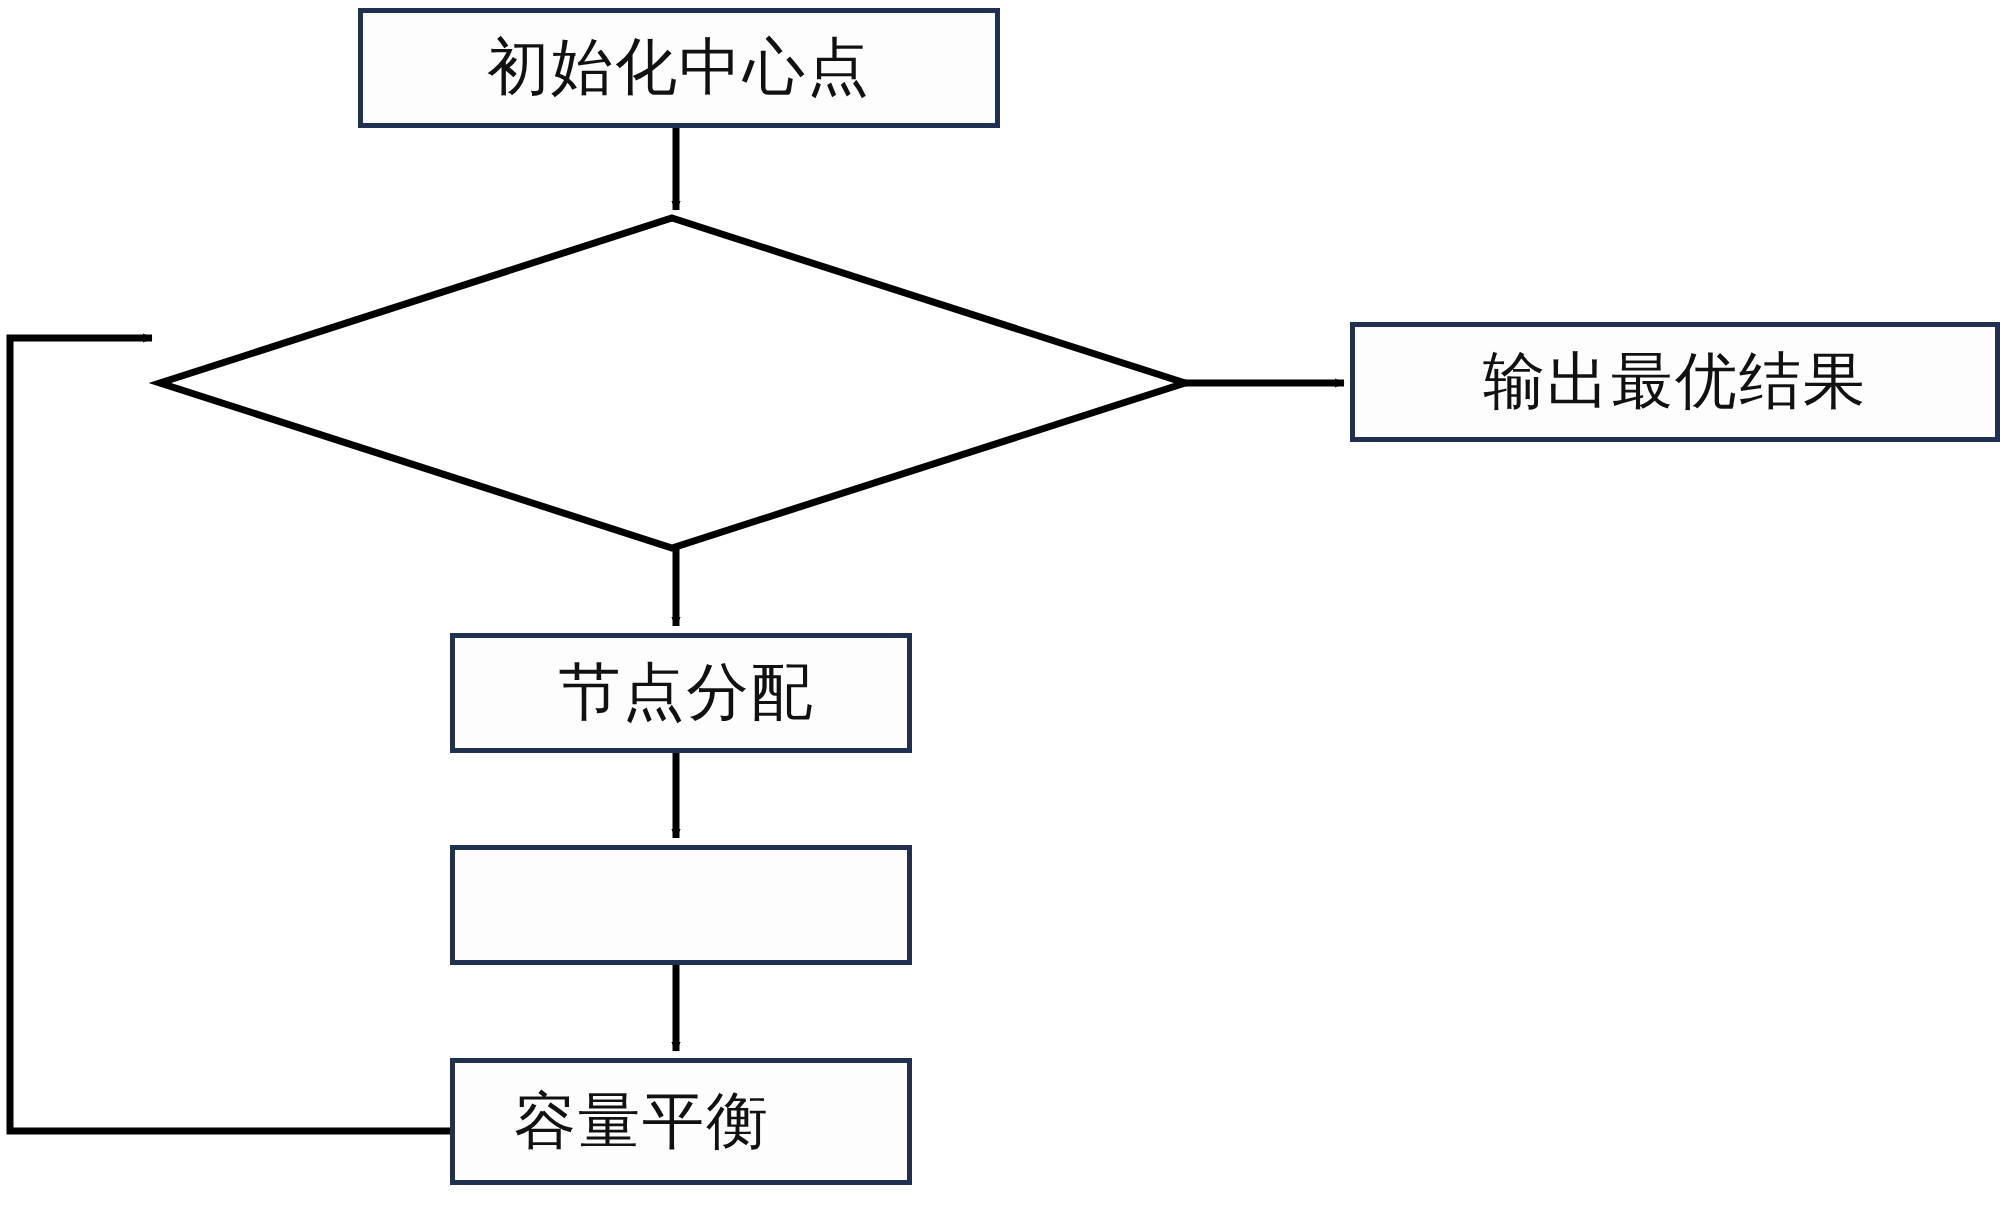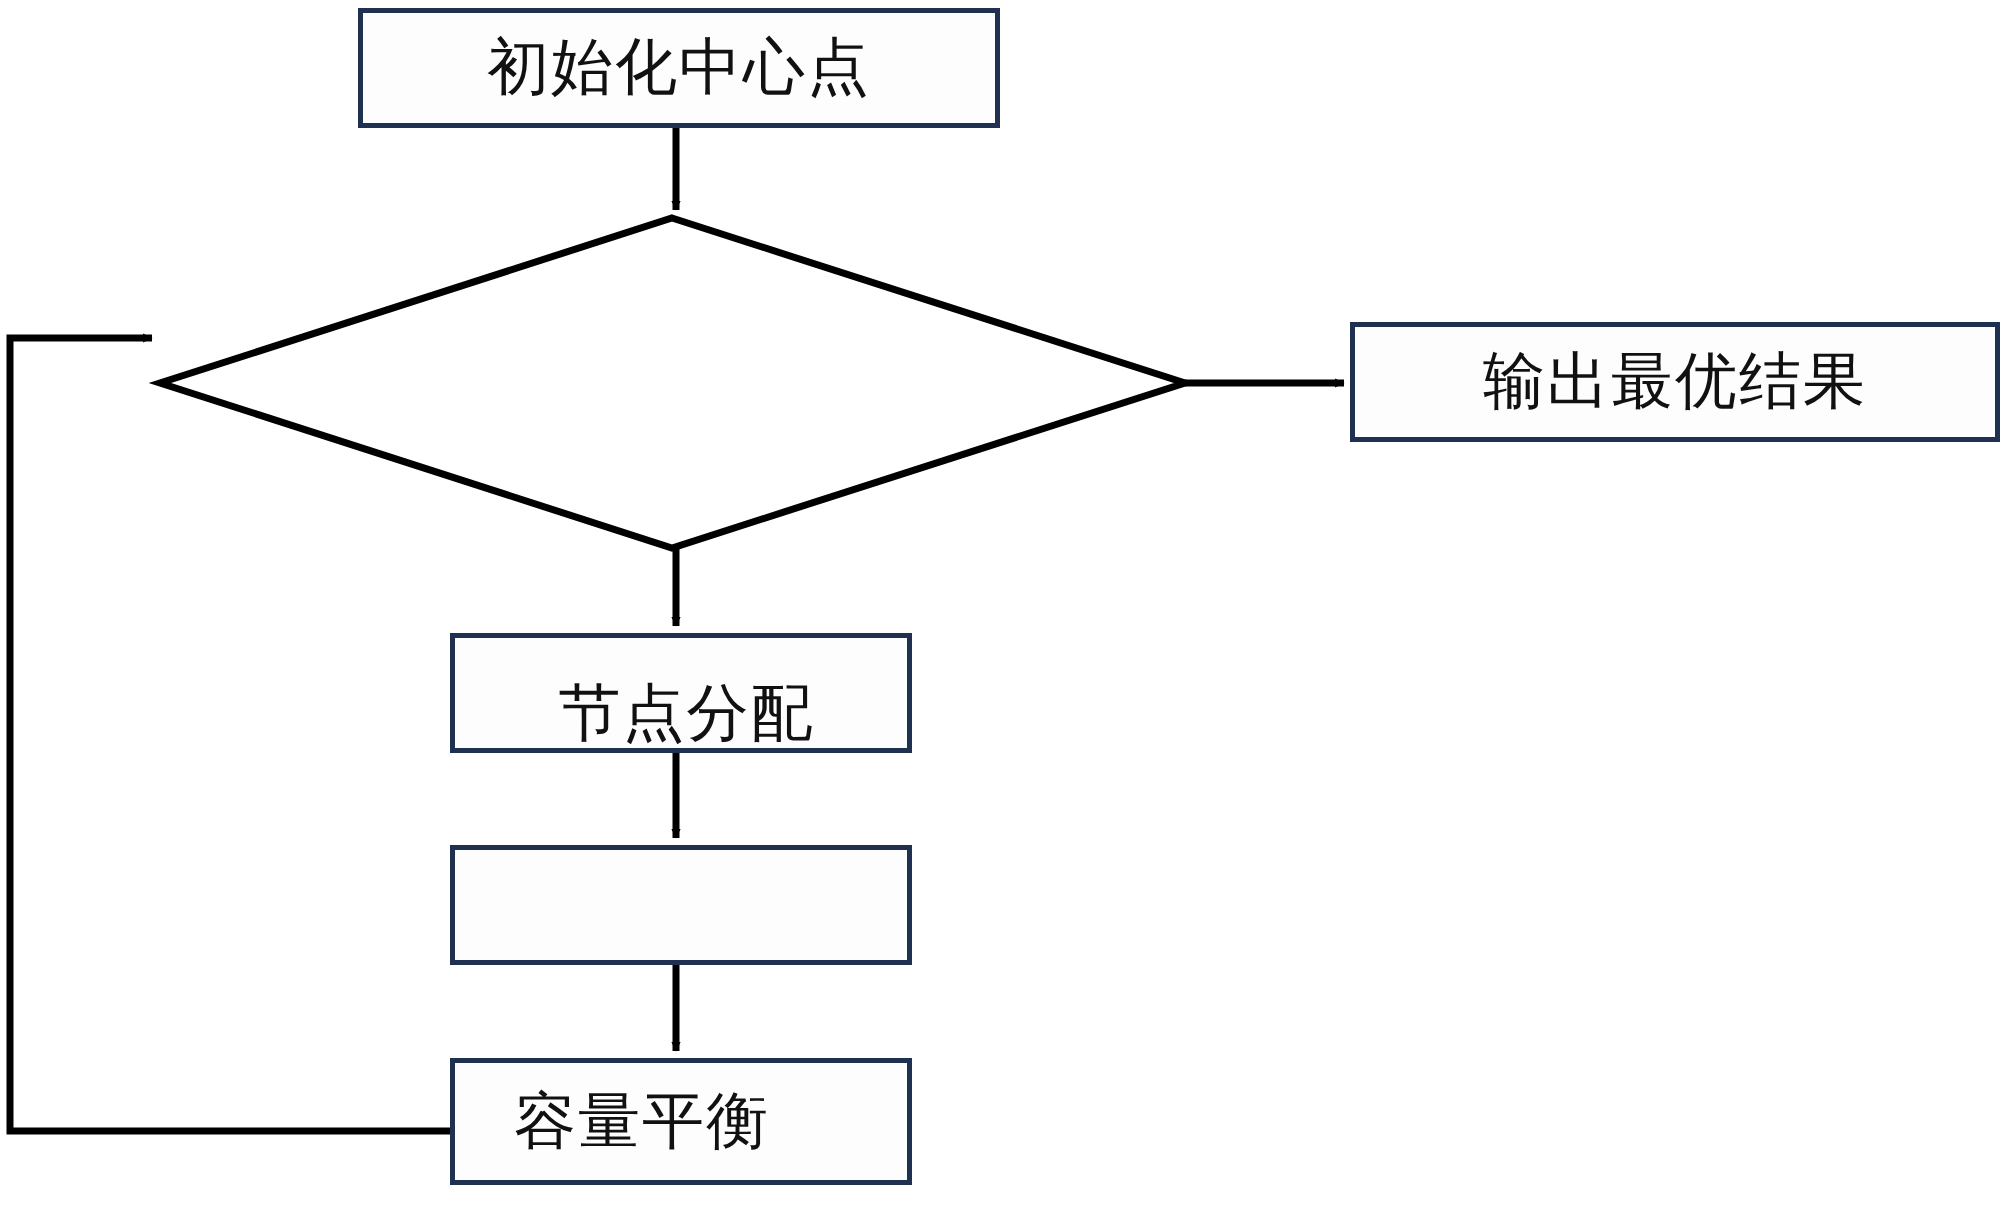--- a/index.html
+++ b/index.html
@@ -78,20 +78,20 @@
 
   <div class="proc-box" style="left:358px; top:8px; width:642px; height:120px;"></div>
   <div class="node-label" style="left:358px; top:8px; width:642px; height:120px;">初始化中心点</div>
 
   <div class="decision-hit" style="left:160px; top:218px; width:1025px; height:330px;"></div>
 
   <div class="proc-box" style="left:1350px; top:322px; width:650px; height:120px;"></div>
   <div class="node-label" style="left:1350px; top:322px; width:650px; height:120px;">输出最优结果</div>
 
   <div class="proc-box" style="left:450px; top:633px; width:462px; height:120px;"></div>
-  <div class="node-label" style="left:450px; top:654px; width:473px; height:120px;">节点分配</div>
+  <div class="node-label" style="left:450px; top:633px; width:473px; height:120px;">节点分配</div>
 
   <div class="proc-box" style="left:450px; top:845px; width:462px; height:120px;"></div>
 
   <div class="proc-box" style="left:450px; top:1058px; width:462px; height:127px;"></div>
   <div class="node-label" style="left:450px; top:1058px; width:384px; height:127px;">容量平衡</div>
 
 </div>
 
 </body></html>

